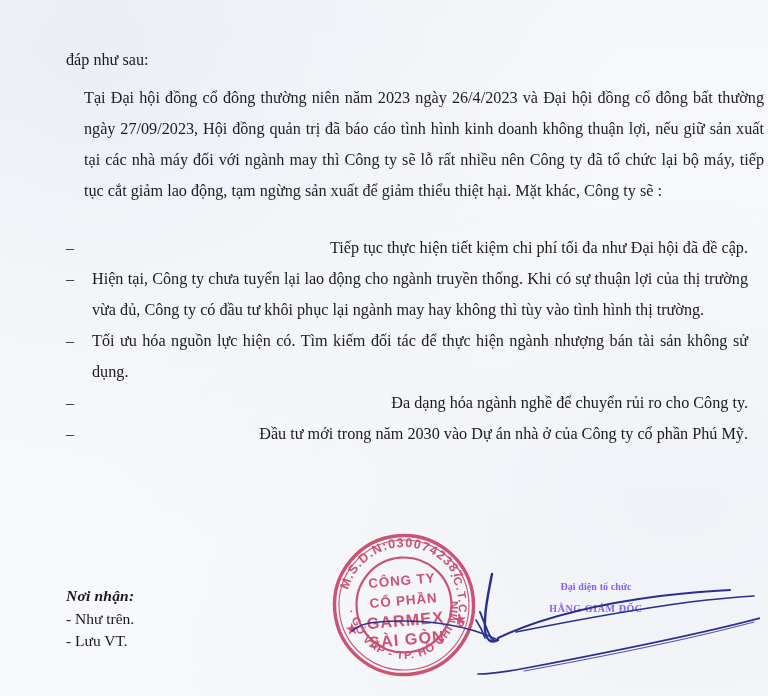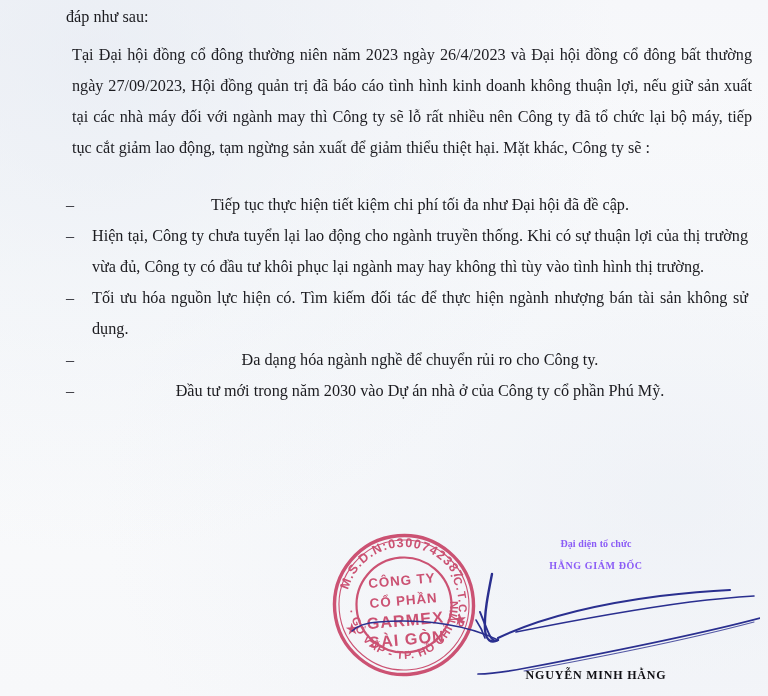--- a/index.html
+++ b/index.html
@@ -23,25 +23,25 @@
     content: "";
     position: absolute;
     inset: 0;
     background:
       radial-gradient(ellipse at 12% 8%, rgba(225,231,240,.55) 0%, rgba(255,255,255,0) 55%),
       radial-gradient(ellipse at 88% 72%, rgba(228,233,242,.45) 0%, rgba(255,255,255,0) 60%),
       linear-gradient(180deg, #f6f7fa 0%, #fafbfc 40%, #f7f8fa 100%);
     pointer-events: none;
     z-index: 0;
   }
-  .layer { position: relative; z-index: 2; }
+  .layer { position: relative; z-index: 2; margin-top: 43px; }
 
   .body-text {
     position: absolute;
-    left: 72px;
+    left: 84px;
     width: 680px;
     font-size: 16.2px;
     line-height: 31px;
     text-align: justify;
     text-justify: inter-word;
     color: #1d1d22;
   }
 
   .line-cont { position: absolute; left: 66px; width: 682px; font-size: 16.2px; line-height: 31px; }
 
@@ -62,21 +62,21 @@
   .bullet-row .dash {
     position: absolute;
     left: 0;
     top: 0;
     width: 14px;
     color: #22222a;
     font-size: 16.2px;
     line-height: 31px;
   }
   .bullet-row .btext { display: block; }
-  .bullet-row .btext.last-left { text-align: center; }
+  .bullet-row .btext.last-left { text-align: right; }
 
   
   #recipients {
     position: absolute;
     left: 66px;
     top: 542px;
     font-size: 15.5px;
     line-height: 22.5px;
     color: #18181d;
   }
@@ -174,20 +174,25 @@
     </div>
 
     <div class="bullet-row">
       <span class="dash">–</span>
       <span class="btext last-left">Đầu tư mới trong năm 2030 vào Dự án nhà ở của Công ty cổ phần Phú Mỹ.</span>
     </div>
   </div>
 
 
 
+  <div id="recipients" class="layer">
+    <div class="rh">Nơi nhận:</div>
+    <div class="rl">- Như trên.</div>
+    <div class="rl">- Lưu VT.</div>
+  </div>
 
   <div id="sigblock" class="layer">
     <div class="s1">Đại diện tổ chức</div>
     <div class="s3">HẰNG GIÁM ĐỐC</div>
   </div>
 
   <svg id="stamp" viewBox="0 0 148 148">
     <defs>
       <path id="arcTop" d="M 16,74 A 58,58 0 0 1 132,74" fill="none"></path>
       <path id="arcBottom" d="M 20,74 A 54,54 0 0 0 128,74" fill="none"></path>

